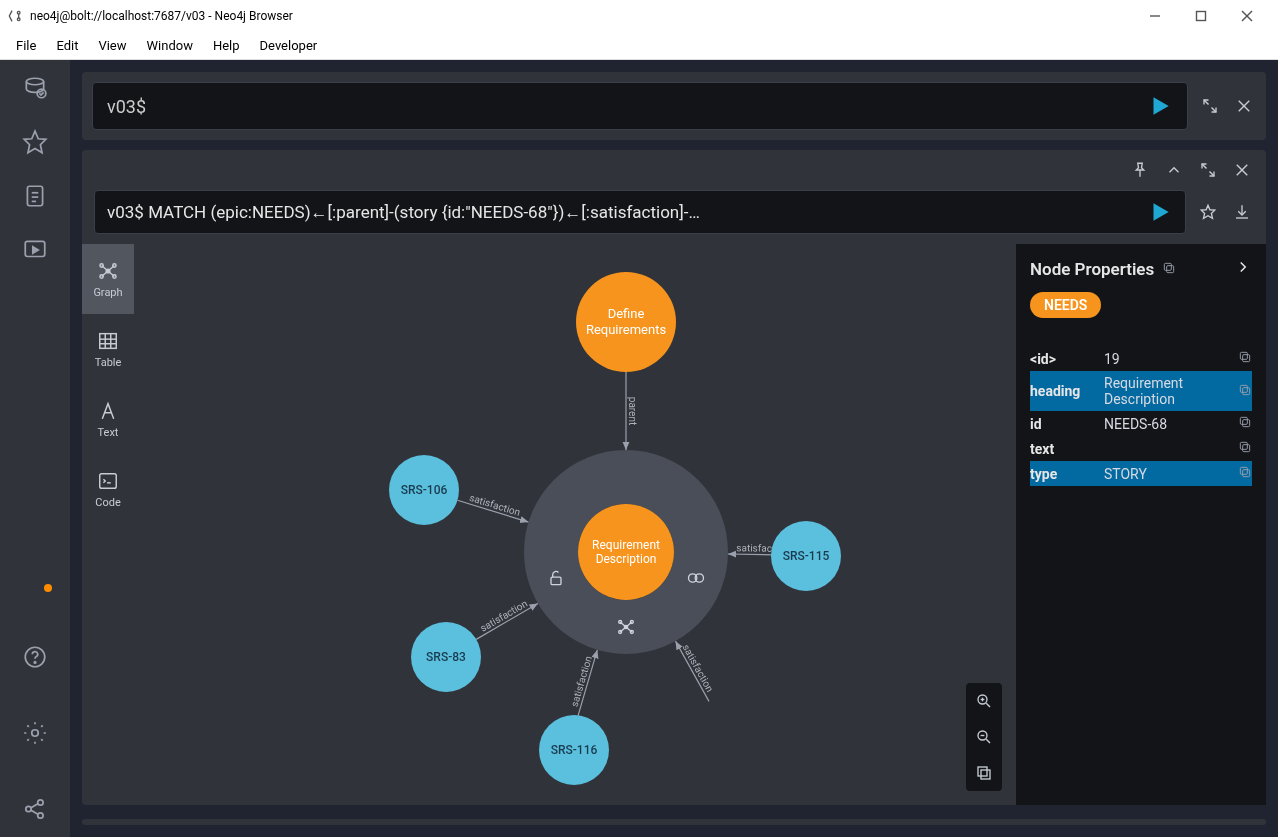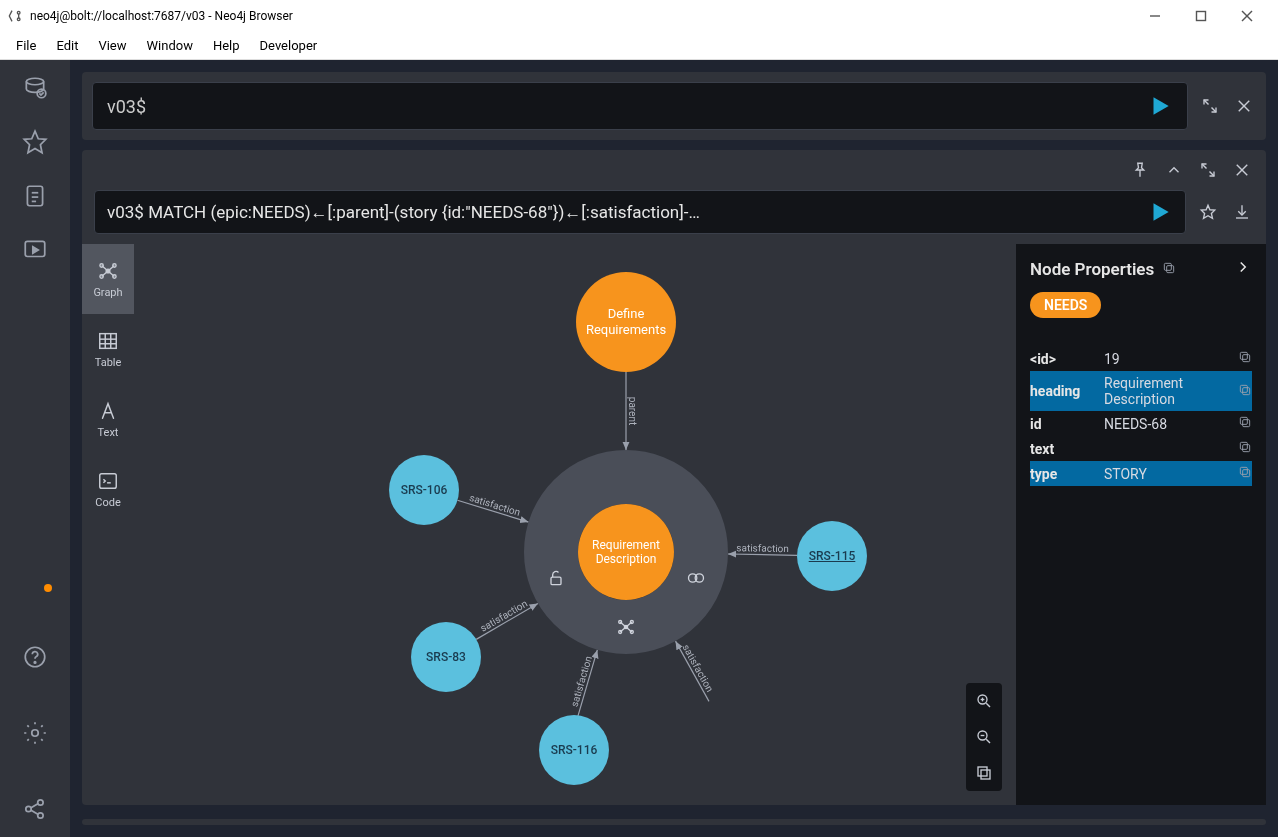--- a/index.html
+++ b/index.html
@@ -348,21 +348,21 @@
                 <line x1="12" y1="12" x2="5" y2="6"></line>
                 <line x1="12" y1="12" x2="19" y2="6"></line>
                 <line x1="12" y1="12" x2="5" y2="18"></line>
                 <line x1="12" y1="12" x2="19" y2="18"></line>
               </svg></div>
             <div class="node orange" style="left: 444px; top: 260px; width: 96px; height: 96px;">Requirement Description</div>
             <div class="node bigorange" style="left: 442px; top: 28px; width: 100px; height: 100px;">Define Requirements</div>
             <div class="node blue" style="left: 255px; top: 211px; width: 70px; height: 70px;">SRS-106</div>
             <div class="node blue" style="left: 277px; top: 378px; width: 70px; height: 70px;">SRS-83</div>
             <div class="node blue" style="left: 405px; top: 471px; width: 70px; height: 70px;">SRS-116</div>
-            <div class="node blue" style="left: 663px; top: 277px; width: 70px; height: 70px; text-decoration: underline;">SRS-115</div>
+            <div class="node blue" style="left: 637px; top: 277px; width: 70px; height: 70px;">SRS-115</div>
           </div>
 
         <div class="props">
           <div class="props-header">
             <h3>Node Properties</h3>
             <span class="copybtn"><svg viewBox="0 0 24 24">
                   <rect x="8" y="8" width="12" height="12" rx="2"></rect>
                   <rect x="4" y="4" width="12" height="12" rx="2"></rect>
                 </svg></span>
             <span class="chev"><svg width="18" height="18" viewBox="0 0 24 24">

